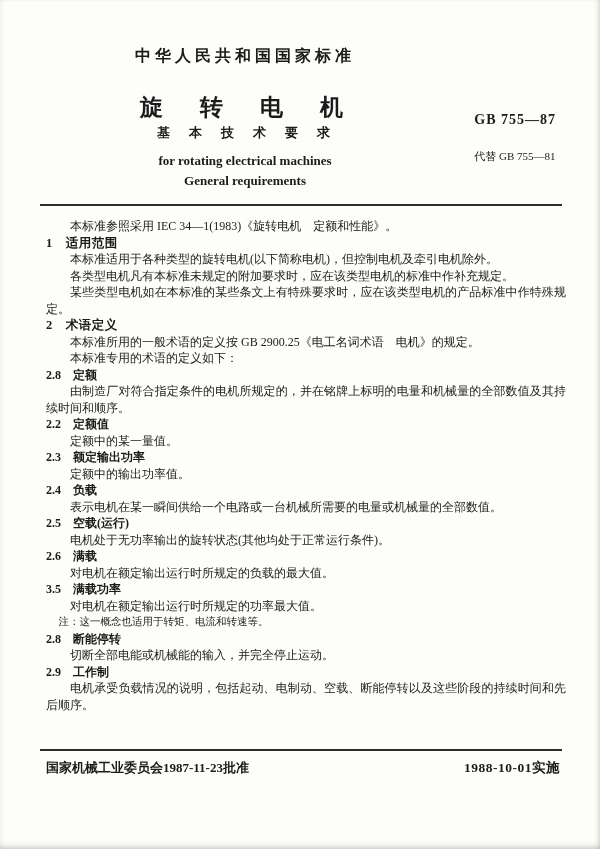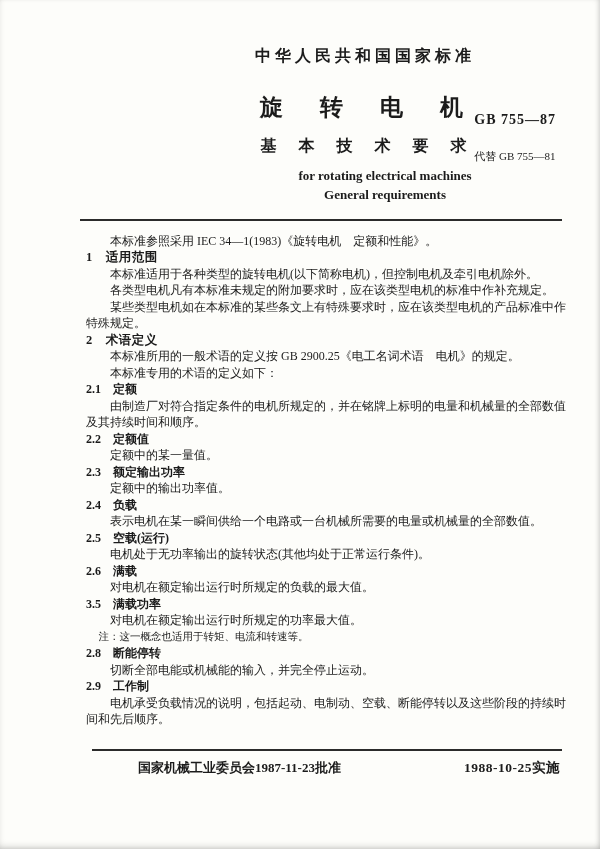--- a/index.html
+++ b/index.html
@@ -1,15 +1,15 @@
 <!DOCTYPE html>
 <html><head>
 <meta charset="utf-8">
 <style>
-  * { box-sizing: border-box; padding-left: 40px; }
+  * { box-sizing: border-box; }
   html, body { margin: 0; padding: 0; background: #ffffff; }
   .page {
     position: relative;
     width: 600px;
     height: 849px;
     margin: 0 auto;
     background: #fdfdfa;
     color: #1b1b1b;
     font-family: "Liberation Serif", "DejaVu Serif", serif;
     overflow: hidden;
@@ -25,22 +25,22 @@
     letter-spacing: 4px;
   }
   .title-cn {
     margin-top: 28px;
     font-size: 23px;
     font-weight: bold;
     letter-spacing: 7px;
     line-height: 1.15;
   }
   .subtitle-cn {
-    margin-top: 16px;
-    font-size: 16px;
+    margin-top: 5px;
+    font-size: 13px;
     font-weight: bold;
     letter-spacing: 3px;
     line-height: 1.15;
   }
   .en-title {
     margin-top: 10px;
     font-size: 13px;
     font-weight: bold;
     line-height: 1.5;
   }
@@ -60,21 +60,21 @@
     font-size: 12px;
     line-height: 16.5px;
     text-align: justify;
   }
   .content p, .content h2, .content h3 { margin: 0; padding: 0; }
   .para { text-indent: 2em; }
   .h1 { margin: 6px 0 4px; font-size: 12.5px; font-weight: bold; letter-spacing: 0.5px; }
   .h2 { margin-top: 2px; font-size: 12px; font-weight: bold; }
   .note { font-size: 10.5px; text-indent: 1.2em; }
   
-  .footer { position: absolute; left: 52px; right: 38px; bottom: 72px; }
+  .footer { position: absolute; left: 40px; right: 38px; bottom: 72px; }
   .footer-rule { border: none; border-top: 2px solid #2b2b2b; margin: 0 0 8px 0; height: 0; }
   .footer-row {
     display: flex;
     justify-content: space-between;
     align-items: baseline;
     padding: 0 2px 0 6px;
     font-weight: bold;
   }
   .approval { font-size: 13px; }
   .implementation { font-size: 13.5px; letter-spacing: 0.5px; }
@@ -104,21 +104,21 @@
 
   <main class="content">
     <p class="para">本标准参照采用 IEC 34—1(1983)《旋转电机　定额和性能》。</p>
     <h2 class="h1">1　适用范围</h2>
     <p class="para">本标准适用于各种类型的旋转电机(以下简称电机)，但控制电机及牵引电机除外。</p>
     <p class="para">各类型电机凡有本标准未规定的附加要求时，应在该类型电机的标准中作补充规定。</p>
     <p class="para">某些类型电机如在本标准的某些条文上有特殊要求时，应在该类型电机的产品标准中作特殊规定。</p>
     <h2 class="h1">2　术语定义</h2>
     <p class="para">本标准所用的一般术语的定义按 GB 2900.25《电工名词术语　电机》的规定。</p>
     <p class="para">本标准专用的术语的定义如下：</p>
-    <h3 class="h2">2.1　定额</h3>
+    <h3 class="h2">2.8　定额</h3>
     <p class="para">由制造厂对符合指定条件的电机所规定的，并在铭牌上标明的电量和机械量的全部数值及其持续时间和顺序。</p>
     <h3 class="h2">2.2　定额值</h3>
     <p class="para">定额中的某一量值。</p>
     <h3 class="h2">2.3　额定输出功率</h3>
     <p class="para">定额中的输出功率值。</p>
     <h3 class="h2">2.4　负载</h3>
     <p class="para">表示电机在某一瞬间供给一个电路或一台机械所需要的电量或机械量的全部数值。</p>
     <h3 class="h2">2.5　空载(运行)</h3>
     <p class="para">电机处于无功率输出的旋转状态(其他均处于正常运行条件)。</p>
     <h3 class="h2">2.6　满载</h3>
@@ -129,17 +129,17 @@
     <h3 class="h2">2.8　断能停转</h3>
     <p class="para">切断全部电能或机械能的输入，并完全停止运动。</p>
     <h3 class="h2">2.9　工作制</h3>
     <p class="para">电机承受负载情况的说明，包括起动、电制动、空载、断能停转以及这些阶段的持续时间和先后顺序。</p>
   </main>
 
   <footer class="footer">
     <hr class="footer-rule">
     <div class="footer-row">
       <span class="approval">国家机械工业委员会1987-11-23批准</span>
-      <span class="implementation">1988-10-25实施</span>
+      <span class="implementation">1988-10-01实施</span>
     </div>
   </footer>
 
 </div>
 
 </body></html>

